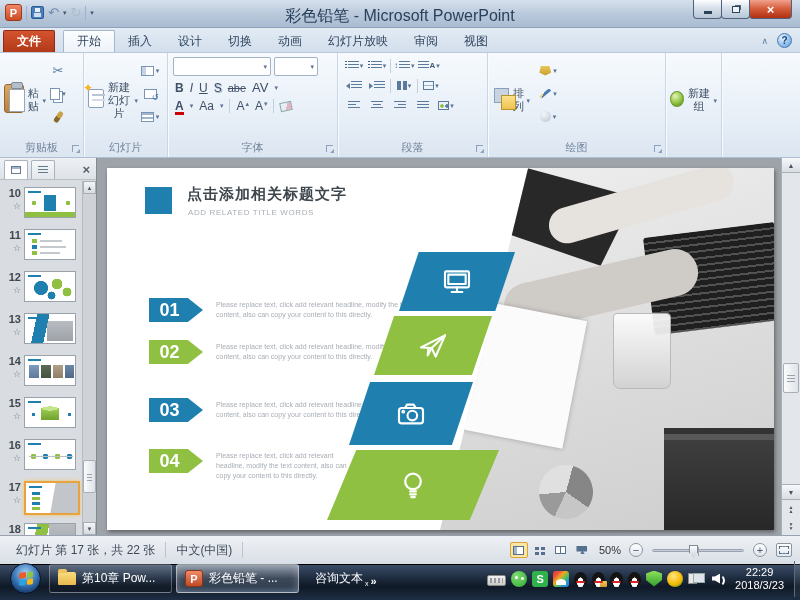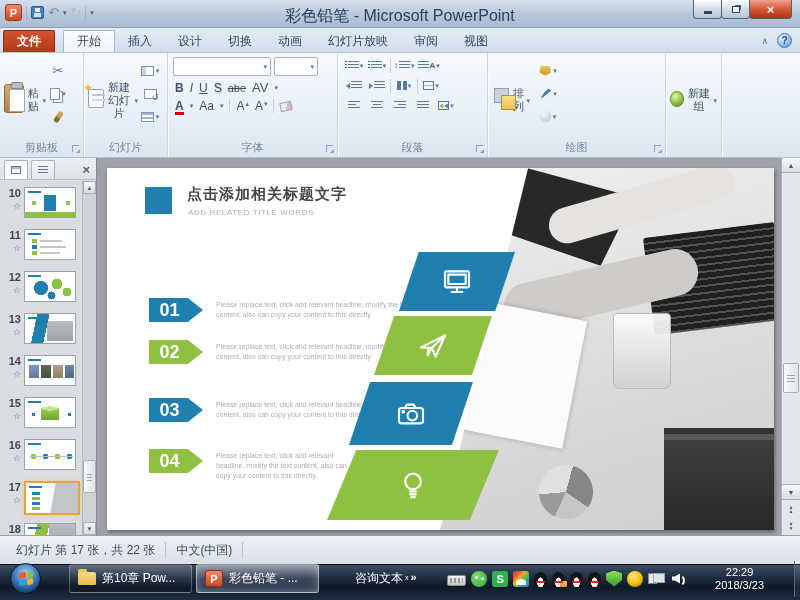--- a/index.html
+++ b/index.html
@@ -188,31 +188,31 @@
 .vg-show{width:11px;height:8px;background:#55708e;clip-path:polygon(0 0,100% 0,100% 70%,60% 70%,75% 100%,35% 100%,48% 70%,0 70%)}
 .st-zoom{font-size:11px;margin:0 5px;color:#333}
 .zbtn{width:14px;height:14px;border-radius:50%;border:1px solid #8a96a5;background:linear-gradient(#fff,#dfe4ea);display:flex;align-items:center;justify-content:center;font-size:11px;line-height:10px;color:#4a5868;flex:none}
 .ztrack{width:92px;height:3px;background:linear-gradient(#b9c1cb,#d5dae1);border:1px solid #98a2b0;border-radius:2px;position:relative;margin:0 6px}
 .ztick{position:absolute;left:50%;top:-3px;width:1px;height:9px;background:#98a2b0}
 .zthumb{position:absolute;left:40%;top:-5px;width:9px;height:13px;background:linear-gradient(#fdfdfd,#ccd3da);border:1px solid #7e8a98;clip-path:polygon(0 0,100% 0,100% 62%,50% 100%,0 62%)}
 .zfit{width:16px;height:14px;border:1px solid #8a96a5;border-radius:2px;background:linear-gradient(#fff,#e2e7ec);margin:0 8px 0 6px;position:relative}
 .zfit::after{content:"";position:absolute;inset:2px;border:1px dashed #55708e}
 
 
-.taskbar{height:36px;background:linear-gradient(#3a4c66,#1c2a3d 40%,#0f1926 62%,#1e2e44);display:flex;align-items:center;padding:0 0 8px 2px;gap:20px;border-top:1px solid #000}
+.taskbar{height:36px;background:linear-gradient(#3a4c66,#1c2a3d 40%,#0f1926 62%,#1e2e44);display:flex;align-items:center;padding:0 0 8px 2px;gap:0;border-top:1px solid #000}
 .orb{width:31px;height:31px;border-radius:50%;background:radial-gradient(circle at 50% 32%,#a5d4f7,#3a76b8 48%,#143a6a 82%,#0b2040);border:1px solid #081525;display:flex;align-items:center;justify-content:center;margin:0 8px;flex:none}
 .flag{width:14px;height:13px;display:grid;grid-template-columns:1fr 1fr;gap:1px;transform:skewY(-5deg)}
 .flag i{border-radius:40% 15% 30% 15%}
 .f1{background:#ef5a2a}.f2{background:#8cc63e}.f3{background:#2aa3e0}.f4{background:#fdb813}
 .task{height:29px;width:123px;display:flex;align-items:center;gap:6px;padding:0 8px;border-radius:3px;border:1px solid rgba(255,255,255,.28);background:linear-gradient(rgba(255,255,255,.2),rgba(255,255,255,.06) 50%,rgba(0,0,0,.18));color:#fff;font-size:12px;white-space:nowrap;overflow:hidden;flex:none}
 .task.activeTask{background:linear-gradient(rgba(255,255,255,.42),rgba(255,255,255,.15) 50%,rgba(120,160,205,.3));border-color:rgba(255,255,255,.5);box-shadow:inset 0 0 8px rgba(255,255,255,.3)}
 .tk-folder{width:18px;height:13px;background:linear-gradient(#f8dc7e,#e9b94d);border-radius:2px 2px 1px 1px;position:relative;flex:none}
 .tk-folder::before{content:"";position:absolute;left:0;top:-3px;width:9px;height:4px;background:#eec45e;border-radius:2px 2px 0 0}
 .tk-ppt{width:18px;height:17px;border-radius:3px;background:linear-gradient(#f0release 0,#c14b24);background:linear-gradient(#ef8a6a,#c14b24);border:1px solid #8e3413;color:#fff;font-size:11px;font-weight:bold;display:flex;align-items:center;justify-content:center;flex:none}
-.tb-toolbar{color:#fff;font-size:12px;display:flex;align-items:center;gap:2px;margin-left:16px;white-space:nowrap}
+.tb-toolbar{color:#fff;font-size:12px;display:flex;align-items:flex-end;gap:2px;margin-left:16px;white-space:nowrap}
 .tb-x{font-size:7px;margin-top:-2px}
 .tb-chev{font-size:11px;margin-top:-4px;font-weight:bold}
 .tray{margin-left:auto;display:flex;align-items:center;gap:5px}
 .tray-icon{width:16px;height:16px;flex:none;position:relative}
 .ti-keyboard{width:19px;height:11px;margin-top:3px;background:linear-gradient(#f2f2f2,#c9c9c9);border:1px solid #8a8a8a;border-radius:2px}
 .ti-keyboard::after{content:"";position:absolute;inset:2px;background:repeating-linear-gradient(90deg,#9a9a9a 0 2px,transparent 2px 4px)}
 .ti-wechat{border-radius:50%;background:radial-gradient(circle at 35% 30%,#7fdc72,#2fa832)}
 .ti-wechat::after{content:"";position:absolute;left:4px;top:5px;width:3px;height:3px;border-radius:50%;background:#fff;box-shadow:6px 1px 0 #fff}
 .ti-sogou{border-radius:3px;background:#2fb24c;color:#fff;font-size:11px;font-weight:bold;display:flex;align-items:center;justify-content:center}
 .ti-rainbow{border-radius:3px;background:linear-gradient(135deg,#e84c3d 20%,#f5a623 40%,#52c452 60%,#2a8fd8 80%)}
@@ -635,20 +635,42 @@
               <span>▼</span>
             </div>
         </div>
       </div>
     </div>
   </div>
 
   <div class="statusbar">
     <div class="st-item">幻灯片 第 17 张，共 22 张</div>
     <div class="st-item">中文(中国)</div>
+    <div class="st-views">
+      <div class="vw activeV">
+          <span class="vg-normal"></span>
+        </div>
+      <div class="vw">
+          <span class="vg-sorter"></span>
+        </div>
+      <div class="vw">
+          <span class="vg-read"></span>
+        </div>
+      <div class="vw">
+          <span class="vg-show"></span>
+        </div>
+      <span class="st-zoom">50%</span>
+      <span class="zbtn">−</span>
+      <span class="ztrack">
+          <span class="ztick"></span>
+          <span class="zthumb"></span>
+        </span>
+      <span class="zbtn">+</span>
+      <span class="zfit"></span>
+    </div>
   </div>
 
   <div class="taskbar">
     <div class="orb">
       <span class="flag">
           <i class="f1"></i>
           <i class="f2"></i>
           <i class="f3"></i>
           <i class="f4"></i>
         </span>

